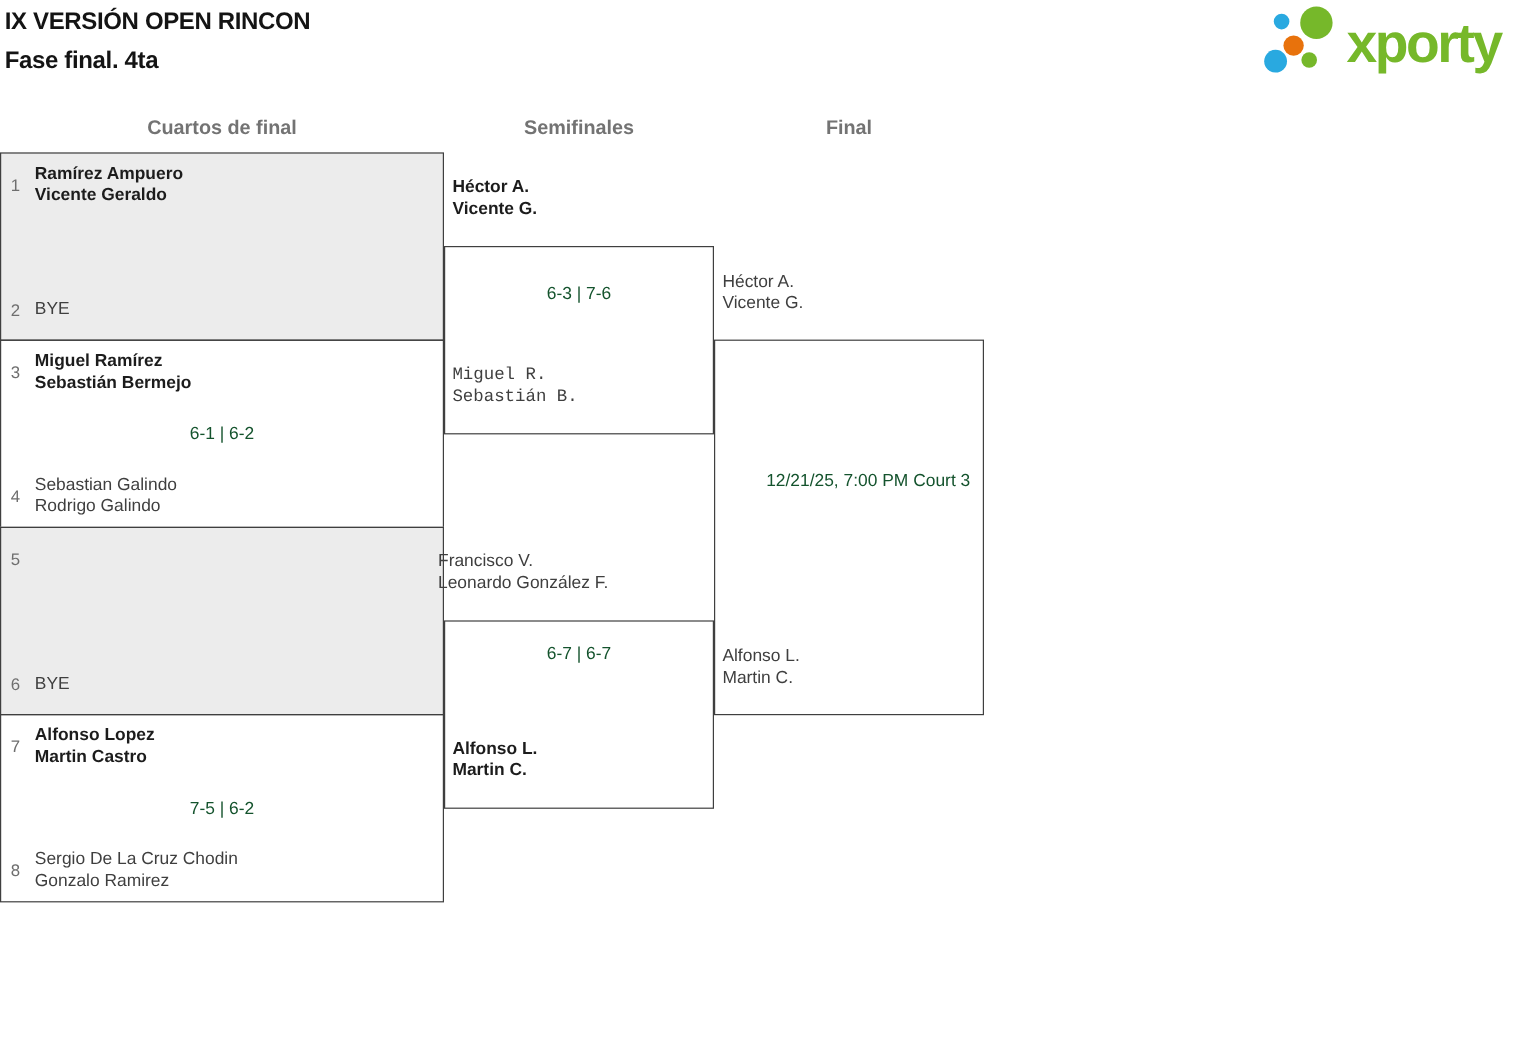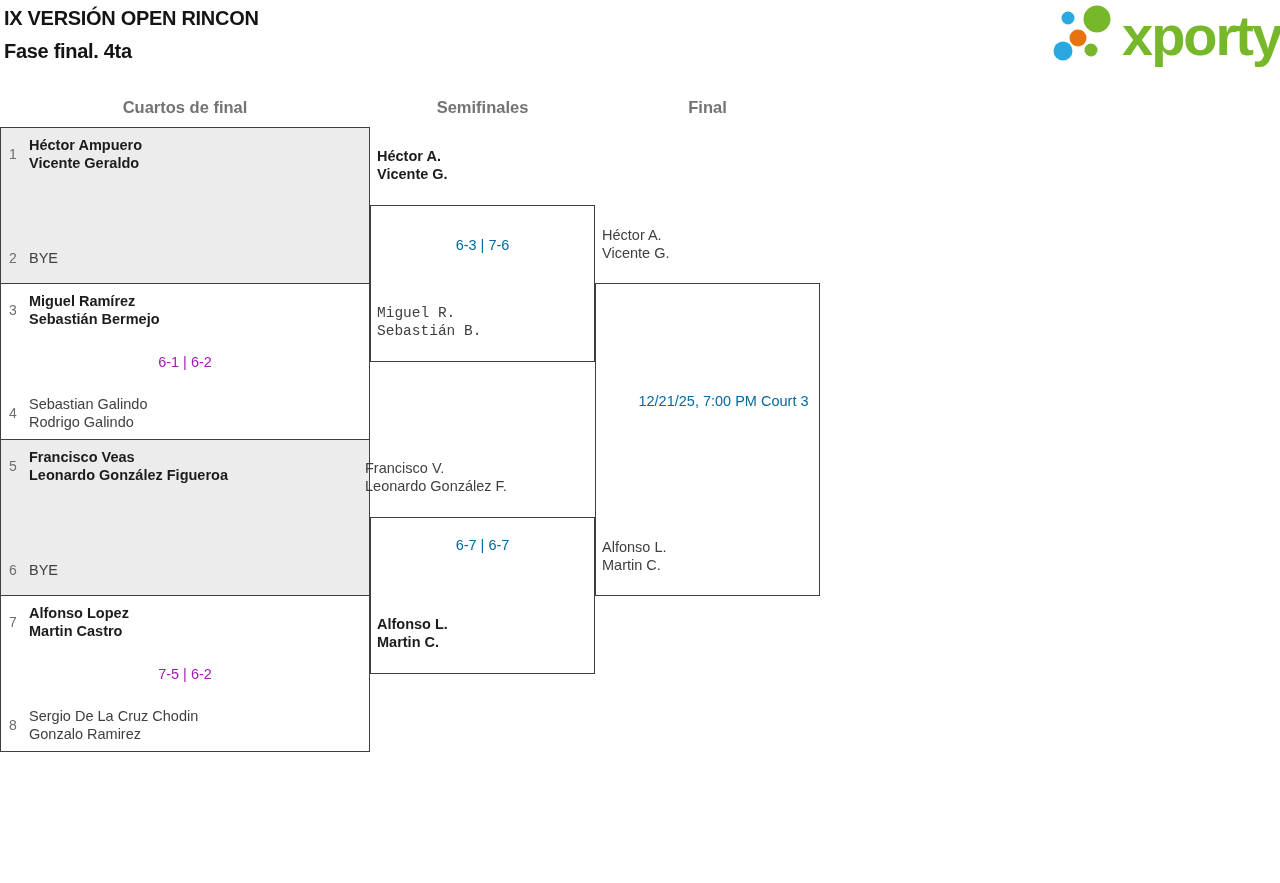--- a/index.html
+++ b/index.html
@@ -14,21 +14,21 @@
 
   
   .title-block { position: absolute; left: 4px; top: 2px; }
   .title-line {
     font-size: 20px; font-weight: 700; line-height: 33px;
     color: #141414; letter-spacing: -0.3px; white-space: nowrap;
   }
 
   .logo { position: absolute; left: 1048px; top: 0; height: 72px; display: flex; align-items: center; gap: 6px; }
   .logo-text {
-    font-size: 56px; font-weight: 700; color: #76b82a;
+    font-size: 46px; font-weight: 700; color: #76b82a;
     letter-spacing: -2px; line-height: 1;
   }
 
   
   .round-header {
     position: absolute; top: 97px; height: 20px;
     font-size: 16.5px; font-weight: 700; color: #737373;
     text-align: center; line-height: 20px;
   }
   .rh-1 { left: 0;     width: 370px; }
@@ -71,26 +71,26 @@
 
   .pair { position: absolute; left: 28px; }
   .pair-top { top: 8px; }
   .pair-bottom { bottom: 8px; }
   .pair-bottom-single { bottom: 16px; }
 
   .score {
     position: absolute; left: 0; right: 0;
     top: 50%; transform: translateY(-50%);
     text-align: center;
-    font-size: 14.5px; color: #a21caf;
+    font-size: 14.5px; color: #14532d;
   }
 
   .score-float {
     position: absolute; width: 225px; text-align: center;
-    font-size: 14.5px; line-height: 18px; color: #0369a1;
+    font-size: 14.5px; line-height: 18px; color: #14532d;
   }
 </style>
 </head>
 <body>
 
 <div id="stage">
 
   <div class="title-block">
     <div class="title-line">IX VERSIÓN OPEN RINCON</div>
     <div class="title-line">Fase final. 4ta</div>
@@ -109,21 +109,21 @@
     <span class="logo-text">xporty</span>
   </div>
 
   <div class="round-header rh-1">Cuartos de final</div>
   <div class="round-header rh-2">Semifinales</div>
   <div class="round-header rh-3">Final</div>
 
   <div class="box qf-box qf-alt qf-1">
     <div class="seed seed-top">1</div>
     <div class="pair pair-top team winner">
-      <div>Héctor Ampuero</div>
+      <div>Ramírez Ampuero</div>
       <div>Vicente Geraldo</div>
     </div>
     <div class="seed seed-bottom-single">2</div>
     <div class="pair pair-bottom-single team">
       <div>BYE</div>
     </div>
   </div>
 
   <div class="box qf-box qf-2">
     <div class="seed seed-top">3</div>
@@ -134,24 +134,20 @@
     <div class="score">6-1 | 6-2</div>
     <div class="seed seed-bottom-pair">4</div>
     <div class="pair pair-bottom team">
       <div>Sebastian Galindo</div>
       <div>Rodrigo Galindo</div>
     </div>
   </div>
 
   <div class="box qf-box qf-alt qf-3">
     <div class="seed seed-top">5</div>
-    <div class="pair pair-top team winner">
-      <div>Francisco Veas</div>
-      <div>Leonardo González Figueroa</div>
-    </div>
     <div class="seed seed-bottom-single">6</div>
     <div class="pair pair-bottom-single team">
       <div>BYE</div>
     </div>
   </div>
 
   <div class="box qf-box qf-4">
     <div class="seed seed-top">7</div>
     <div class="pair pair-top team winner">
       <div>Alfonso Lopez</div>

